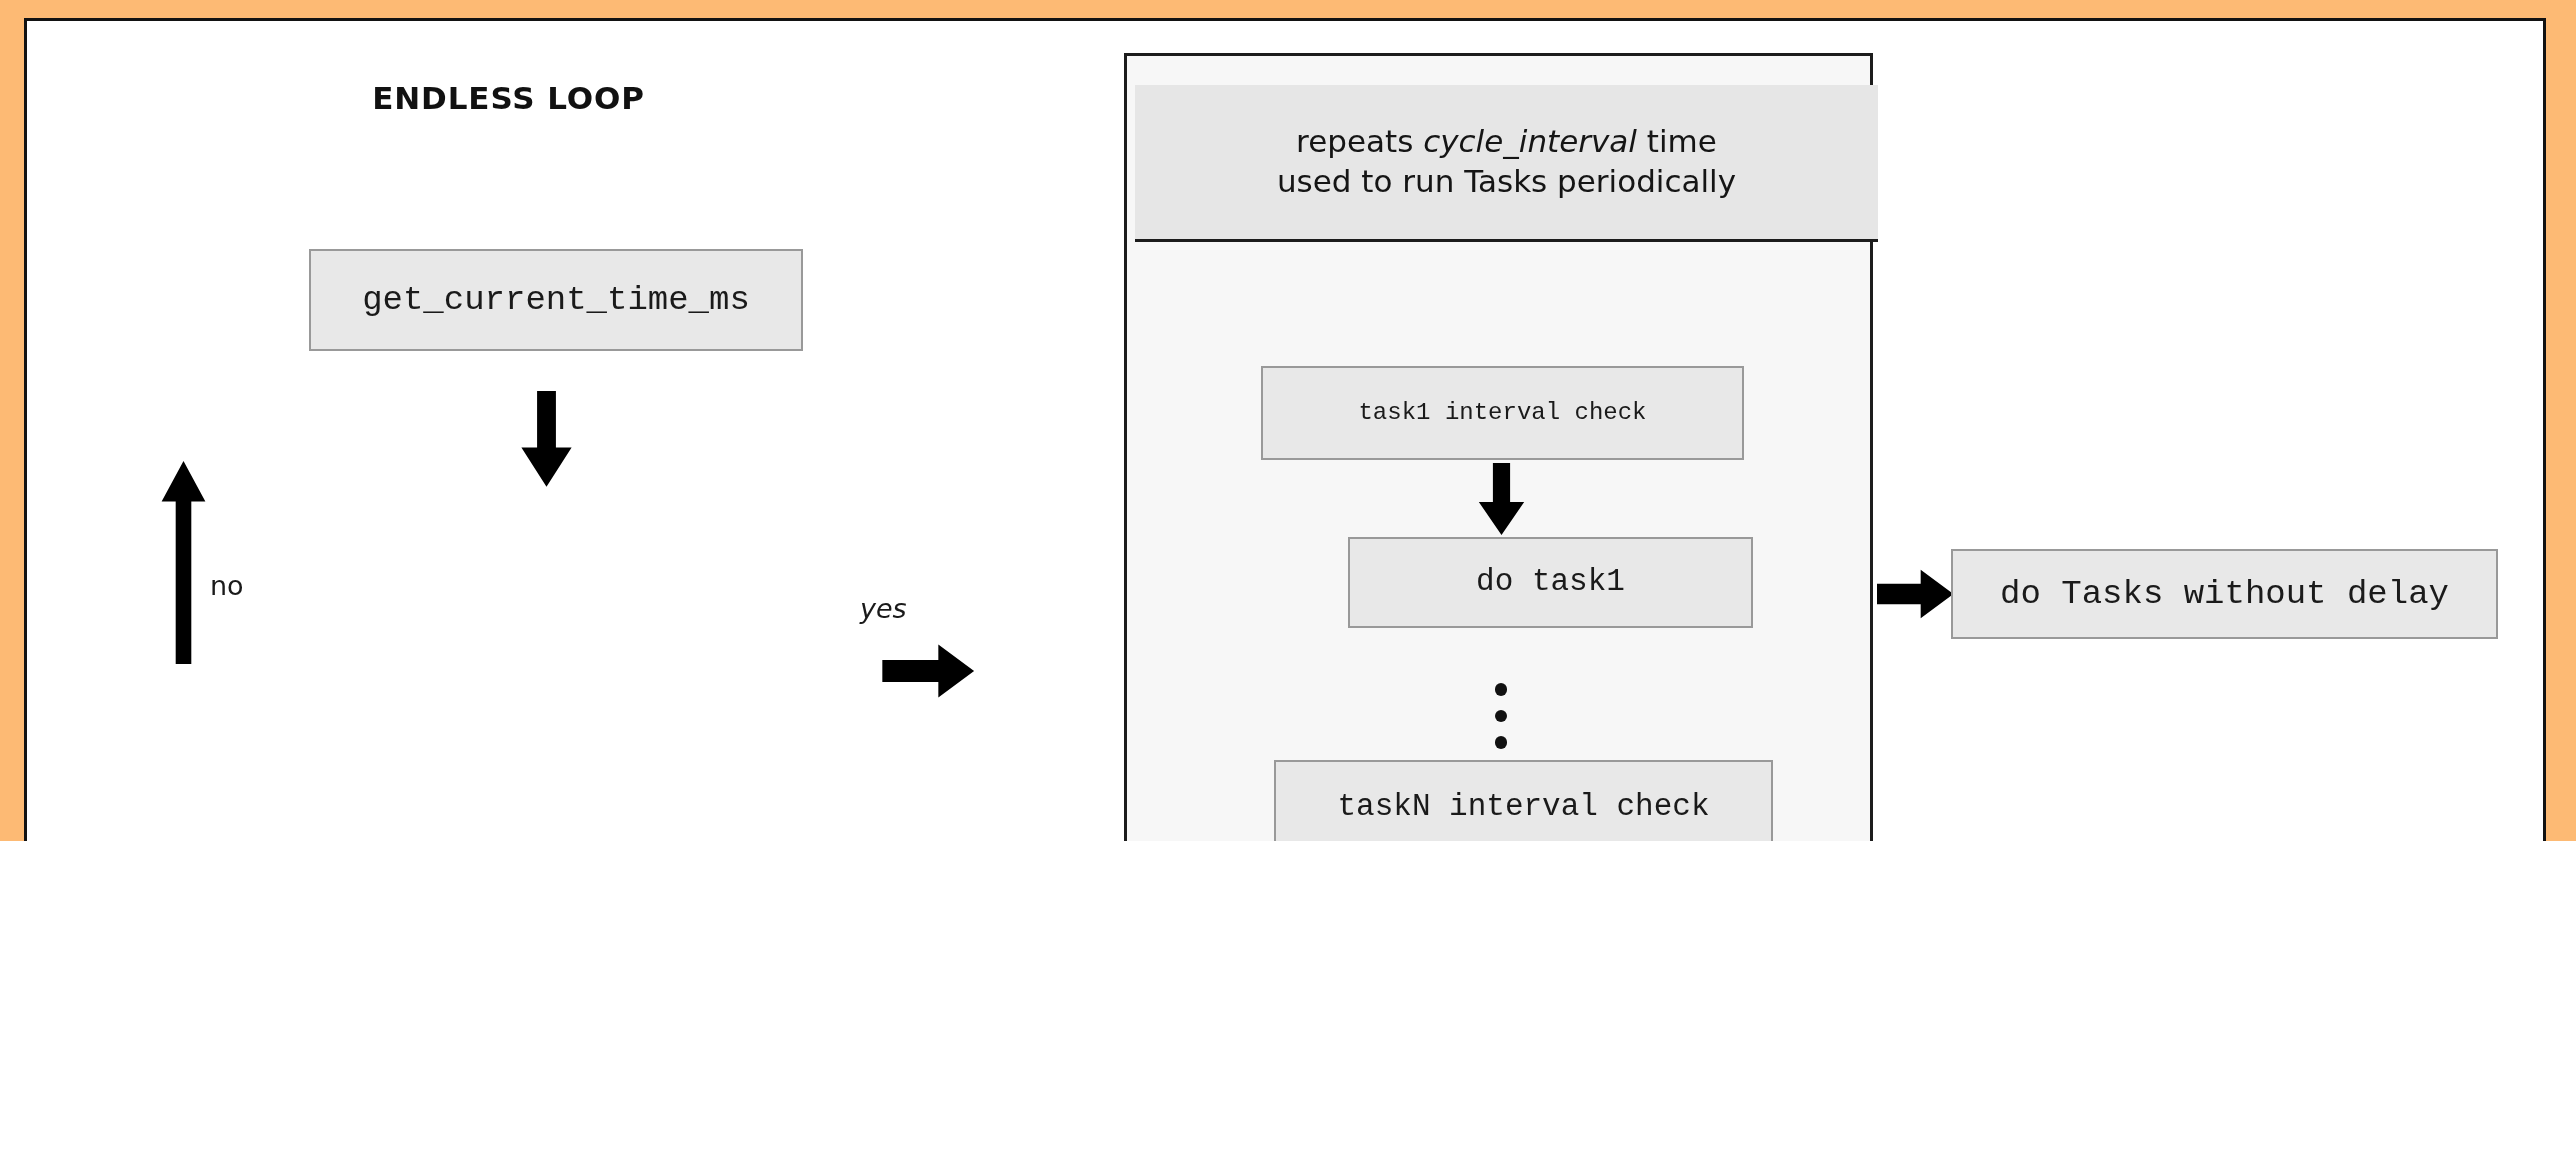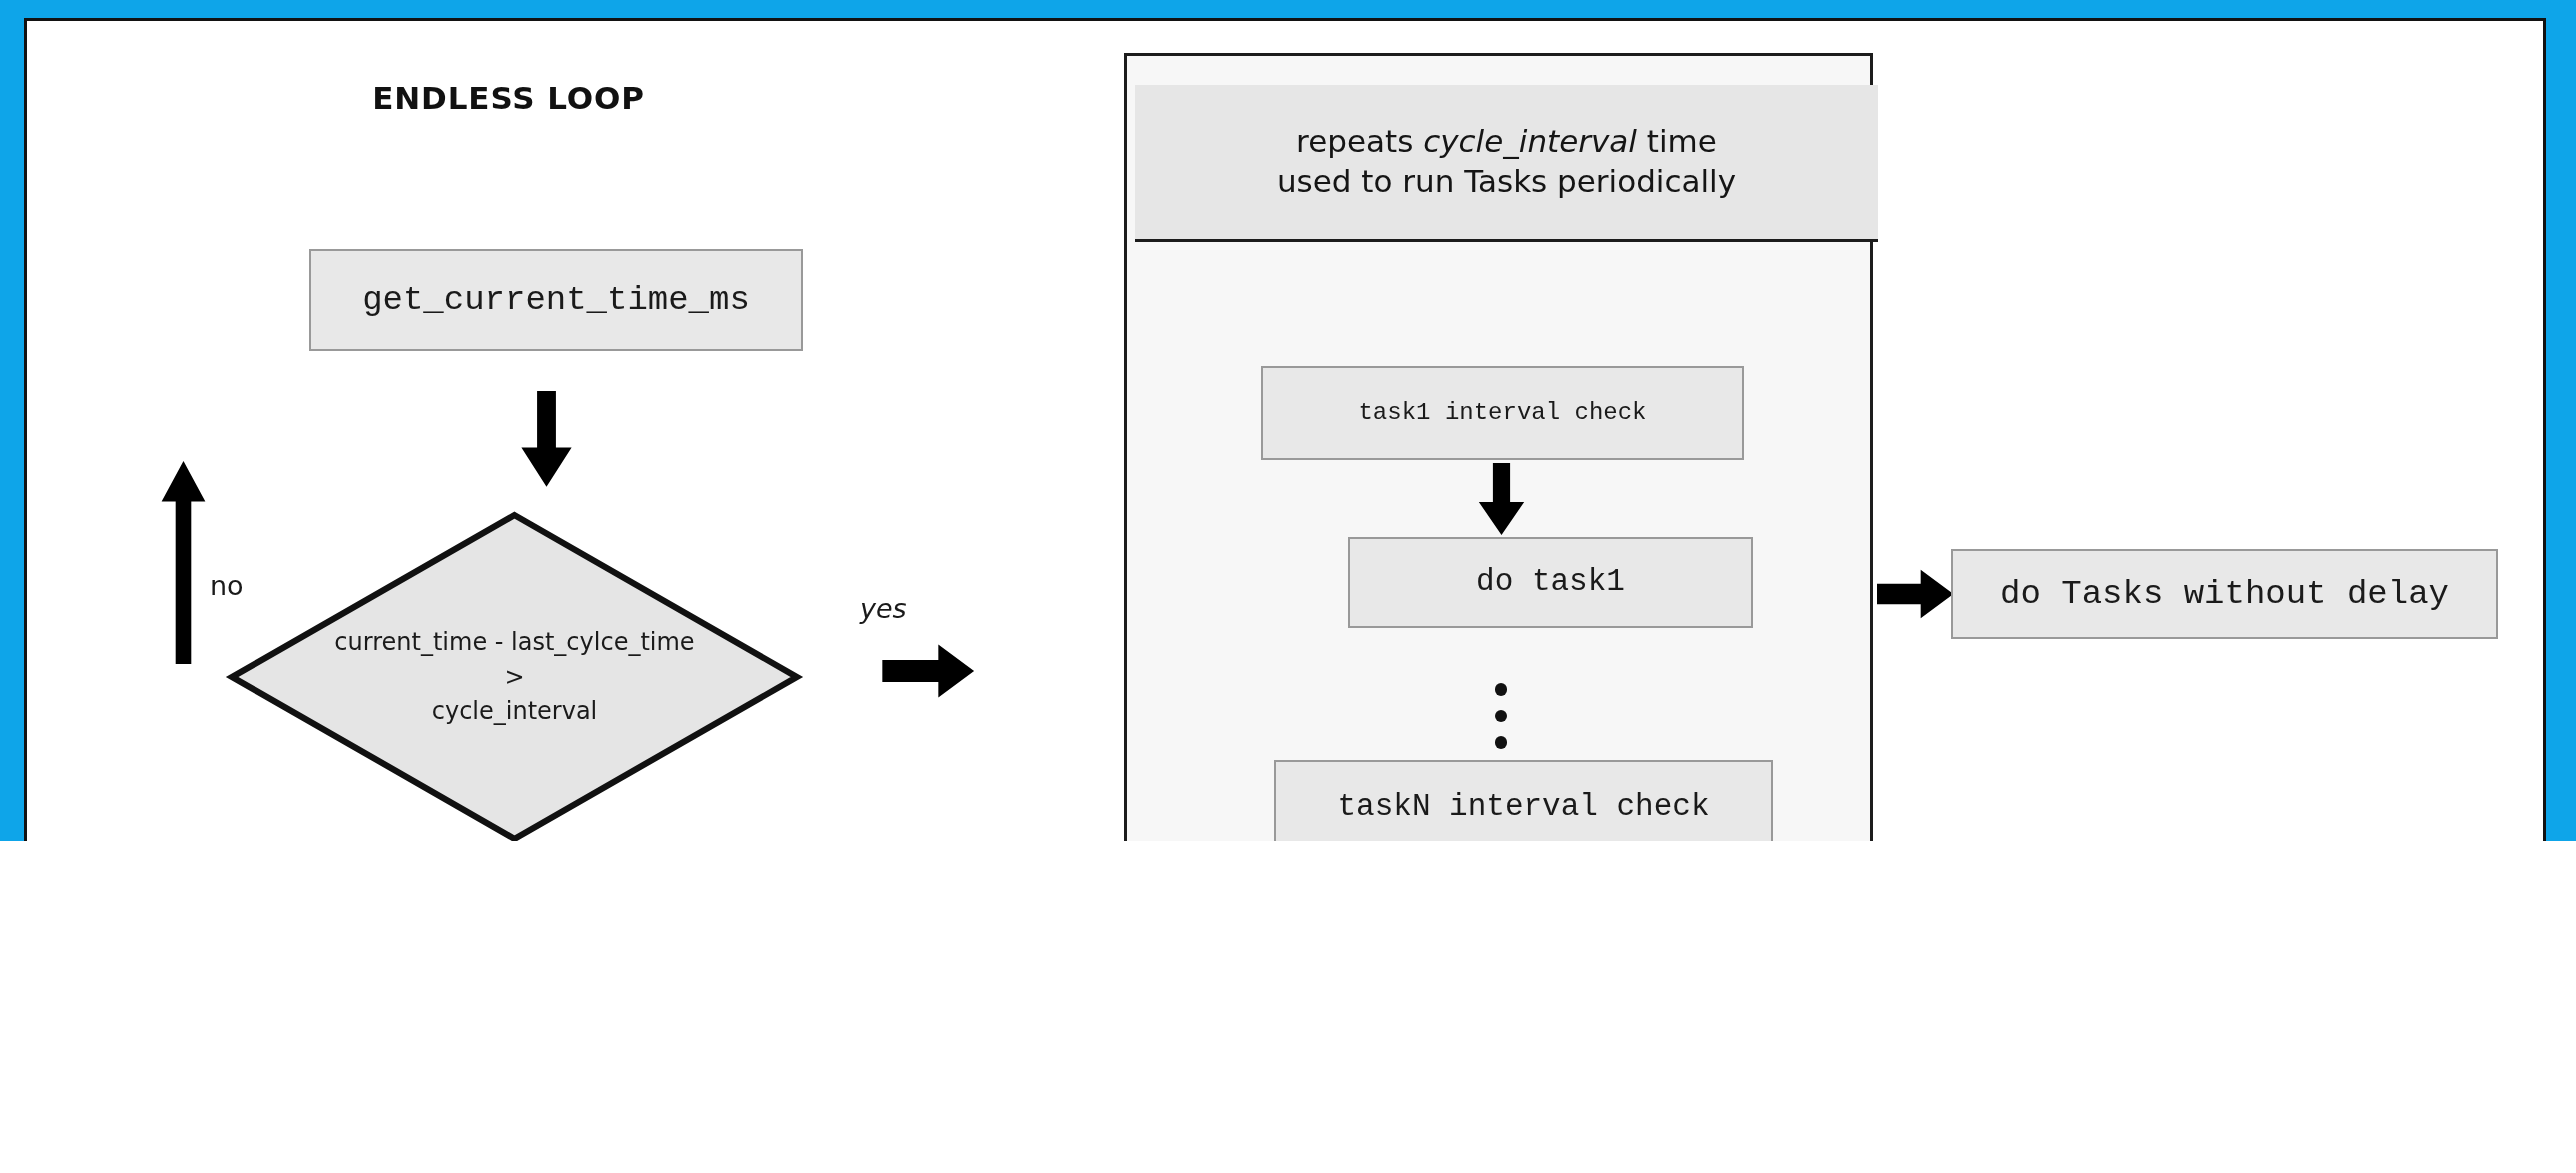--- a/index.html
+++ b/index.html
@@ -8,21 +8,21 @@
     background: #ffffff;
   }
   body {
     font-family: "DejaVu Sans", "Liberation Sans", sans-serif;
   }
 
   #canvas {
     position: relative;
     width: 2576px;
     height: 841px;
-    background: #0ea5e9;
+    background: #fdba74;
     overflow: hidden;
   }
 
   
   .outer-frame {
     position: absolute;
     left: 23.5px;
     top: 18px;
     width: 2522px;
     height: 1122px;
@@ -249,33 +249,20 @@
   <div class="section-title">ENDLESS LOOP</div>
 
   <div class="node-box box-get-time">get_current_time_ms</div>
 
   <div class="arrow-down" style="left:515px; top:391px; width:63px; height:102px;">
     <svg width="63" height="102" viewBox="0 0 80 130">
       <polygon points="28,0 52,0 52,72 72,72 40,122 8,72 28,72" fill="#000000"></polygon>
     </svg>
   </div>
 
-  <div class="diamond-wrap">
-    <div class="diamond-shape"></div>
-    <div class="diamond-outline">
-      <svg width="571" height="330" viewBox="0 0 730 422" preserveAspectRatio="none">
-        <polygon points="365,4 726,211 365,418 4,211" fill="none" stroke="#111111" stroke-width="8"></polygon>
-      </svg>
-    </div>
-    <div class="diamond-label">
-      <span>current_time - last_cylce_time</span>
-      <span>&gt;</span>
-      <span>cycle_interval</span>
-    </div>
-  </div>
 
   <div class="arrow-up-return">
     <svg width="47" height="203" viewBox="0 0 60 260">
       <polygon points="30,0 58,52 40,52 40,260 20,260 20,52 2,52" fill="#000000"></polygon>
     </svg>
   </div>
   <div class="label-no">no</div>
 
   <div class="label-yes">yes</div>
   <div class="arrow-right" style="left:882px; top:643px; width:94px; height:56px;">

